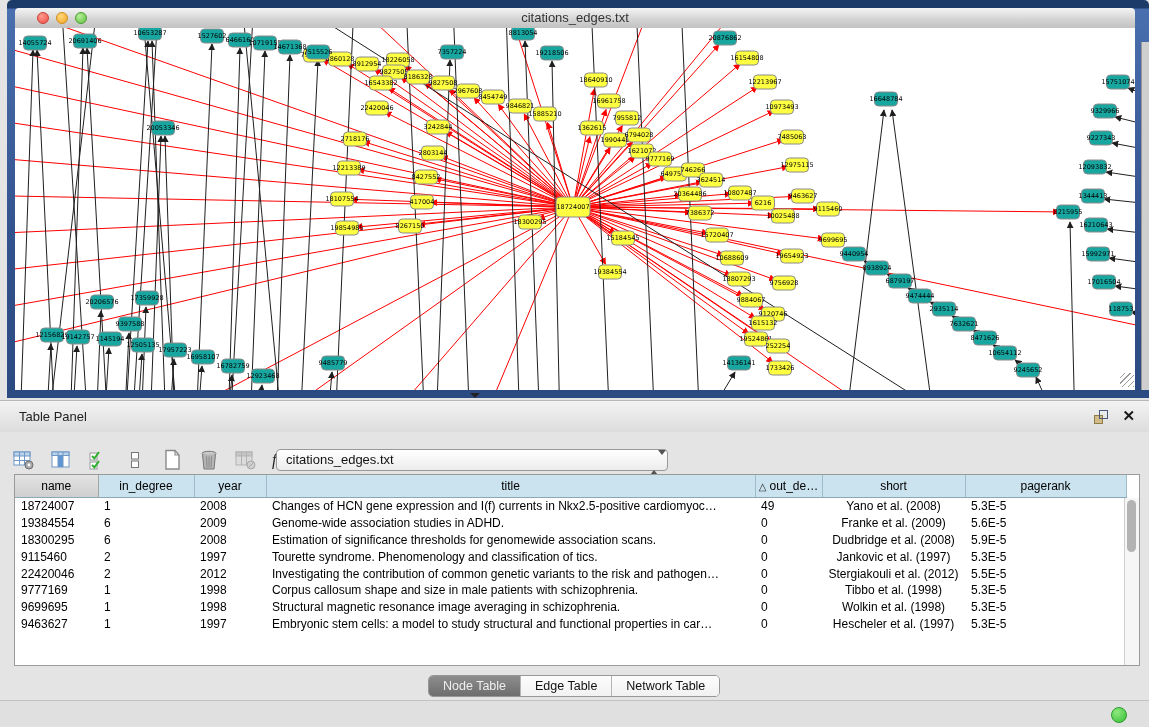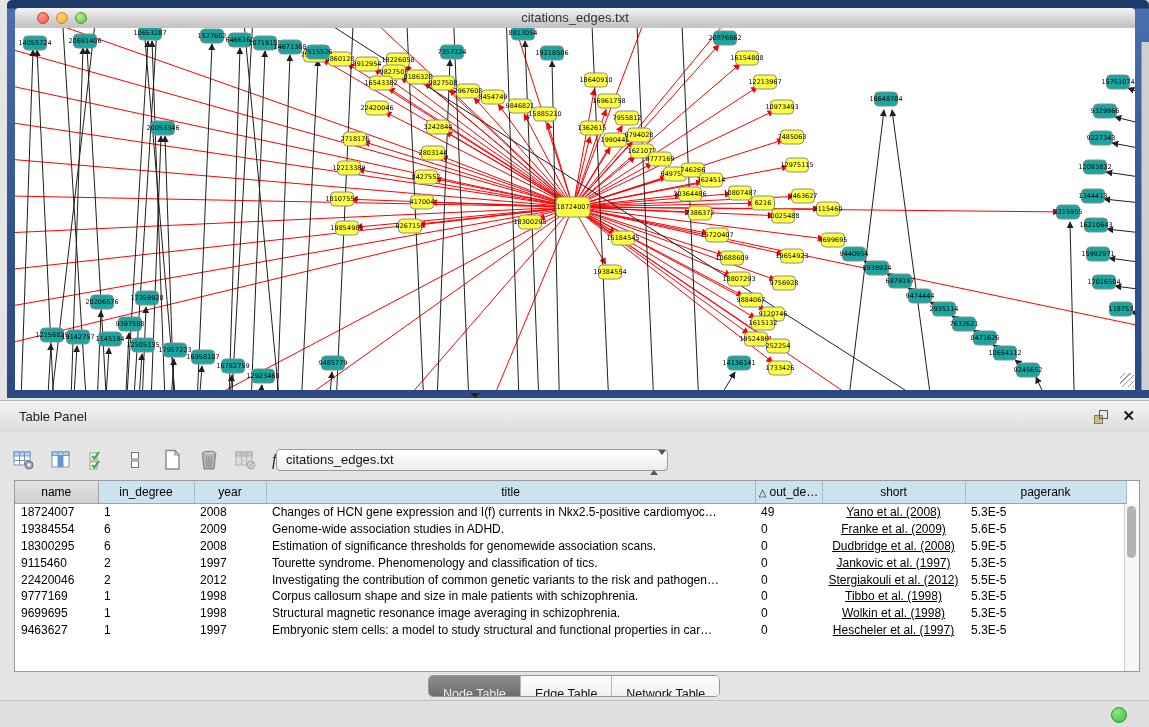--- a/index.html
+++ b/index.html
@@ -43,37 +43,37 @@
   #fx-icon{font-family:"Liberation Serif",serif;font-style:italic;font-size:16px;color:#222;}
   #table-combo{position:absolute;left:276px;top:17px;width:392px;height:22px;box-sizing:border-box;
     border:1px solid #999;border-radius:4px;background:linear-gradient(180deg,#fff,#ececec);
     font-size:13px;color:#111;line-height:20px;padding-left:9px;}
   #combo-arrows{position:absolute;right:7px;top:3px;width:10px;height:16px;}
   #combo-arrows .up{width:0;height:0;border-left:4px solid transparent;border-right:4px solid transparent;
     border-bottom:5px solid #555;margin-bottom:3px;}
   #combo-arrows .dn{width:0;height:0;border-left:4px solid transparent;border-right:4px solid transparent;
     border-top:5px solid #555;}
 
-  #table-wrap{position:absolute;left:14px;top:48px;width:1126px;height:192px;background:#fff;
+  #table-wrap{position:absolute;left:14px;top:42px;width:1126px;height:192px;background:#fff;
     border:1px solid #9a9a9a;box-sizing:border-box;}
   table{border-collapse:collapse;table-layout:fixed;width:1111px;font-size:12px;color:#000;}
   th{height:22px;background:#cbe3ef;border-right:1px solid #9fbcc9;border-bottom:1px solid #8aa8b6;
     font-weight:normal;font-size:12px;text-align:center;padding:0;overflow:hidden;white-space:nowrap;}
   th.first{background:linear-gradient(180deg,#e3e3e3,#cfcfcf);border-right:1px solid #a5a5a5;}
   td{height:16.8px;padding:0 0 0 6px;overflow:hidden;white-space:nowrap;text-overflow:clip;}
   td.c5{text-align:center;padding:0;}
-  .c0{width:83px;}.c1{width:96px;}.c2{width:72px;}.c3{width:489px;}.c4{width:67px;}.c5{width:143px;text-decoration:underline;}.c6{width:161px;}
+  .c0{width:83px;}.c1{width:96px;}.c2{width:72px;}.c3{width:489px;}.c4{width:67px;}.c5{width:143px;}.c6{width:161px;}
   #sort-tri{font-size:10px;margin-right:3px;color:#222;}
   #vscroll{position:absolute;right:0;top:23px;bottom:0;width:14px;background:#f6f6f6;border-left:1px solid #cfcfcf;}
   #vthumb{position:absolute;left:2px;top:2px;width:9px;height:52px;border-radius:5px;background:#b3b3b3;}
 
   #tabbar{position:absolute;left:428px;top:243px;height:20px;display:flex;
     border:1px solid #979797;border-radius:5px;overflow:hidden;background:#fbfbfb;
     font-size:12.5px;line-height:20px;}
-  .tab{padding:8px 14px;color:#111;background:linear-gradient(180deg,#fdfdfd,#f1f1f1);border-left:1px solid #b5b5b5;}
+  .tab{padding:0 14px;color:#111;background:linear-gradient(180deg,#fdfdfd,#f1f1f1);border-left:1px solid #b5b5b5;}
   .tab:first-child{border-left:none;}
   .tab.sel{background:linear-gradient(180deg,#8d8d8d,#6e6e6e);color:#efefef;}
 
   #statusbar{position:absolute;left:0;top:700px;width:1149px;height:27px;background:#e0e0e0;border-top:1px solid #c2c2c2;}
   #mem-label{position:absolute;right:44px;top:25px;font-size:16px;color:#333;}
   #mem-dot{position:absolute;right:22px;top:6px;width:14px;height:14px;border-radius:50%;
     background:radial-gradient(circle at 35% 30%,#8fe87f,#35c135);border:1px solid #2c9a2c;}
 </style>
 </head>
 <body>

